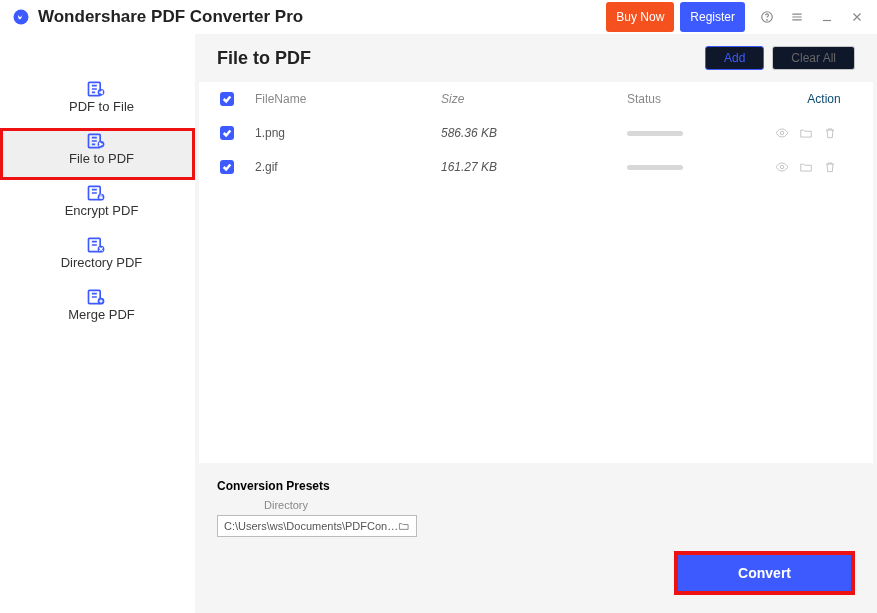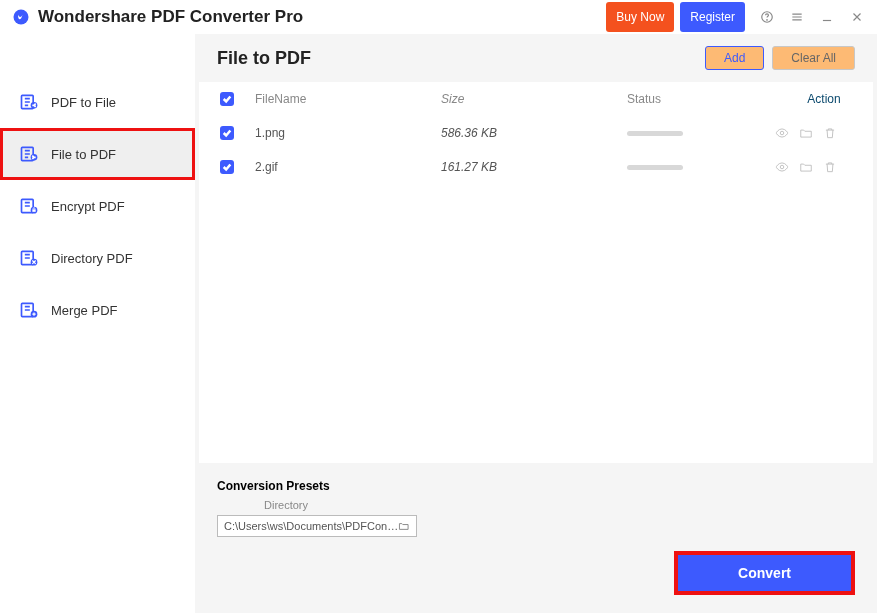--- a/index.html
+++ b/index.html
@@ -9,28 +9,28 @@
 .logo { width:18px; height:18px; margin-right:8px; }
 .app-title { font-size:17px; font-weight:600; color:#222; flex:1; }
 .tb-btn { font-size:12px; padding:8px 10px; border-radius:3px; margin-left:6px; color:#fff; border:none; cursor:pointer; }
 .tb-buy { background:#f4511e; }
 .tb-reg { background:#3d5afe; }
 .tb-icon { width:16px; height:16px; margin-left:14px; color:#888; cursor:pointer; display:flex; align-items:center; justify-content:center; }
 .tb-icon svg { width:14px; height:14px; }
 
 .main { display:flex; height:calc(100% - 34px); }
 .sidebar { width:206px; background:#fff; padding-top:42px; }
-.side-item { display:flex; align-items:center; height:52px; padding-left:16px; font-size:13px; color:#333; cursor:pointer; border:3px solid transparent; }
+.side-item { display:flex; align-items:center; height:52px; padding-left:8px; font-size:13px; color:#333; cursor:pointer; border:3px solid transparent;flex-direction:column; }
 .side-item.active { background:#efefef; border:3px solid #e11; }
 .side-ico { width:20px; height:20px; margin-right:12px; }
 
 .content { flex:1; background:#f5f5f5; display:flex; flex-direction:column; }
 .page-head { display:flex; align-items:center; padding:12px 22px; }
 .page-title { font-size:18px; font-weight:700; color:#222; flex:1; }
-.sm-btn { font-size:12px; padding:4px 18px; border-radius:3px; background:#fdba74; border:1px solid #c7c7c7; color:#666; margin-left:8px; cursor:pointer; }
+.sm-btn { font-size:12px; padding:4px 18px; border-radius:3px; background:#0f172a; border:1px solid #c7c7c7; color:#666; margin-left:8px; cursor:pointer; }
 .sm-btn.add { border-color:#3d5afe; color:#3d5afe; }
 
 .table-wrap { background:#fff; margin:0 4px; flex:1; }
 .th-row, .td-row { display:flex; align-items:center; height:34px; font-size:12px; color:#555; }
 .th-row { color:#888; }
 .col-chk { width:56px; display:flex; justify-content:center; }
 .col-name { width:186px; }
 .col-size { width:186px;font-style:italic; }
 .col-status { width:148px; }
 .col-act { flex:1; display:flex; justify-content:flex-end; padding-right:36px; gap:10px; color:#0c4a6e; }

